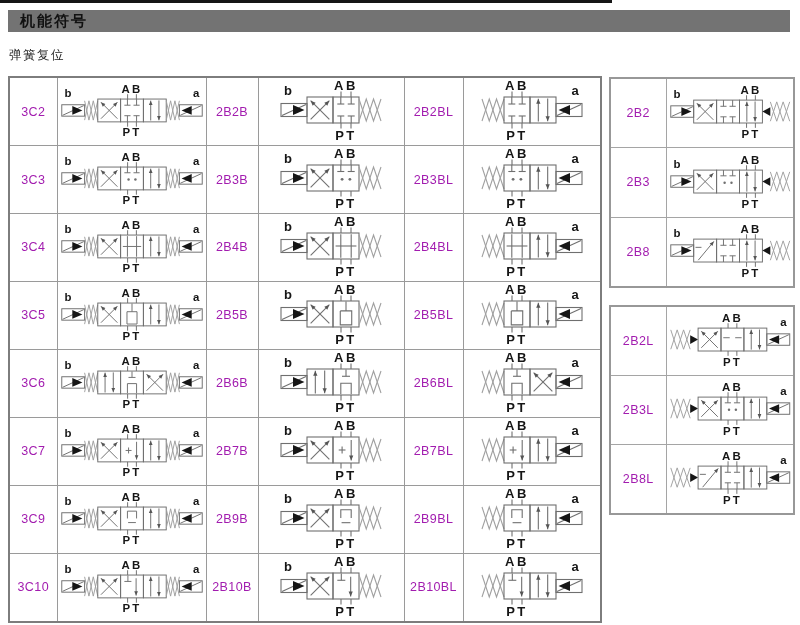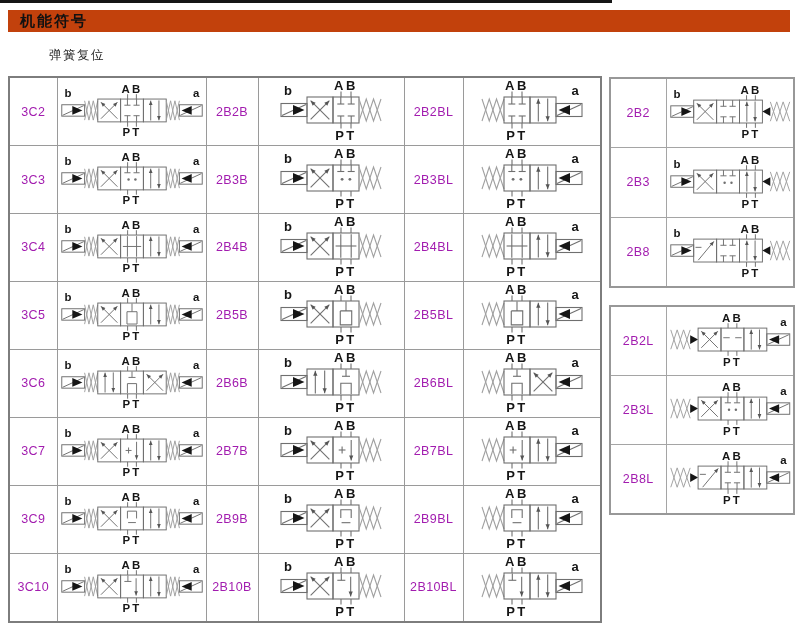--- a/index.html
+++ b/index.html
@@ -2,37 +2,37 @@
 <html><head>
 <meta charset="utf-8">
 <style>
   html,body{margin:0;padding:0;background:#ffffff;}
   .page{position:relative;width:800px;height:625px;background:#fff;overflow:hidden;
         font-family:"Liberation Sans", sans-serif;}
   .topline{position:absolute;left:0;top:0;width:612px;height:3px;background:#161616;}
   .hdr{position:absolute;left:8px;top:10px;width:782px;height:22px;box-sizing:border-box;
        background:#c2d7e4;color:#111;font-size:15px;font-weight:bold;letter-spacing:2px;
        line-height:22px;padding-left:17px;}
-  .sub{position:absolute;left:9px;top:47px;font-size:12.5px;color:#222;letter-spacing:1.5px;margin-left:40px;}
+  .sub{position:absolute;left:9px;top:47px;font-size:12.5px;color:#222;letter-spacing:1.5px;}
   table.sym{border-collapse:collapse;table-layout:fixed;background:#fff;}
   #main{position:absolute;left:8px;top:76px;width:592px;height:547px;border:2px solid #7d7d7d;}
   #main td{border:1px solid #9a9a9a;}
   #sideTop{position:absolute;left:609px;top:77px;width:186px;height:211px;border:2px solid #989898;}
   #sideBottom{position:absolute;left:609px;top:305px;width:186px;height:210px;border:2px solid #989898;}
   #sideTop td,#sideBottom td{border:1px solid #a5a5a5;}
   td.lab{text-align:center;font-size:12.5px;color:#a21caf;letter-spacing:.4px;}
   td.symc{text-align:center;vertical-align:middle;padding:1px 2px;}
   td.symc svg{display:inline-block;vertical-align:middle;max-width:100%;height:auto;}
 </style>
 </head>
 <body>
 
 <div class="page">
   <div class="topline"></div>
-  <div class="hdr" style="background: #c2410c; padding-left: 12px;">机能符号</div>
+  <div class="hdr" style="background: #737373; padding-left: 12px;">机能符号</div>
   <div class="sub">弹簧复位</div>
 
   <table class="sym" id="main">
     <colgroup>
       <col style="width:48px">
         <col style="width:149px">
         <col style="width:52px">
       <col style="width:146px">
         <col style="width:59px">
         <col style="width:138px">

